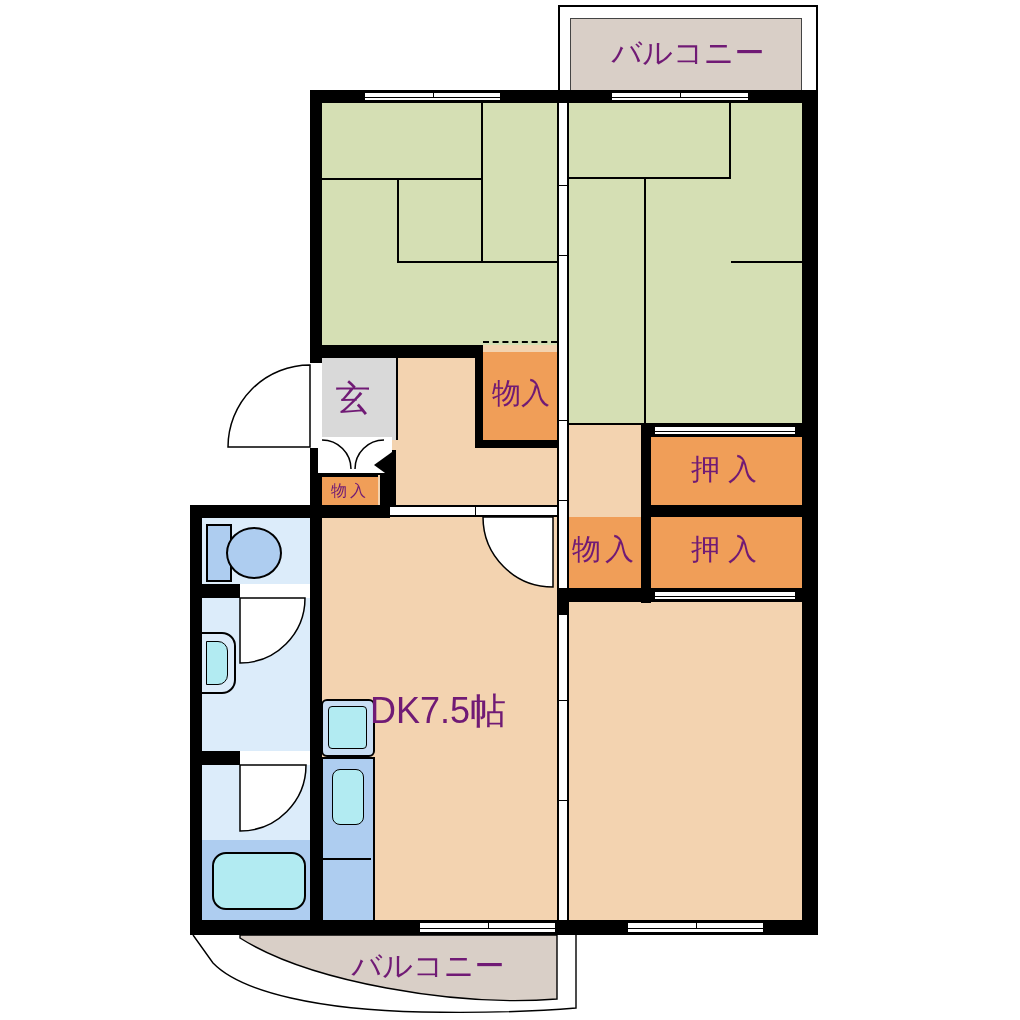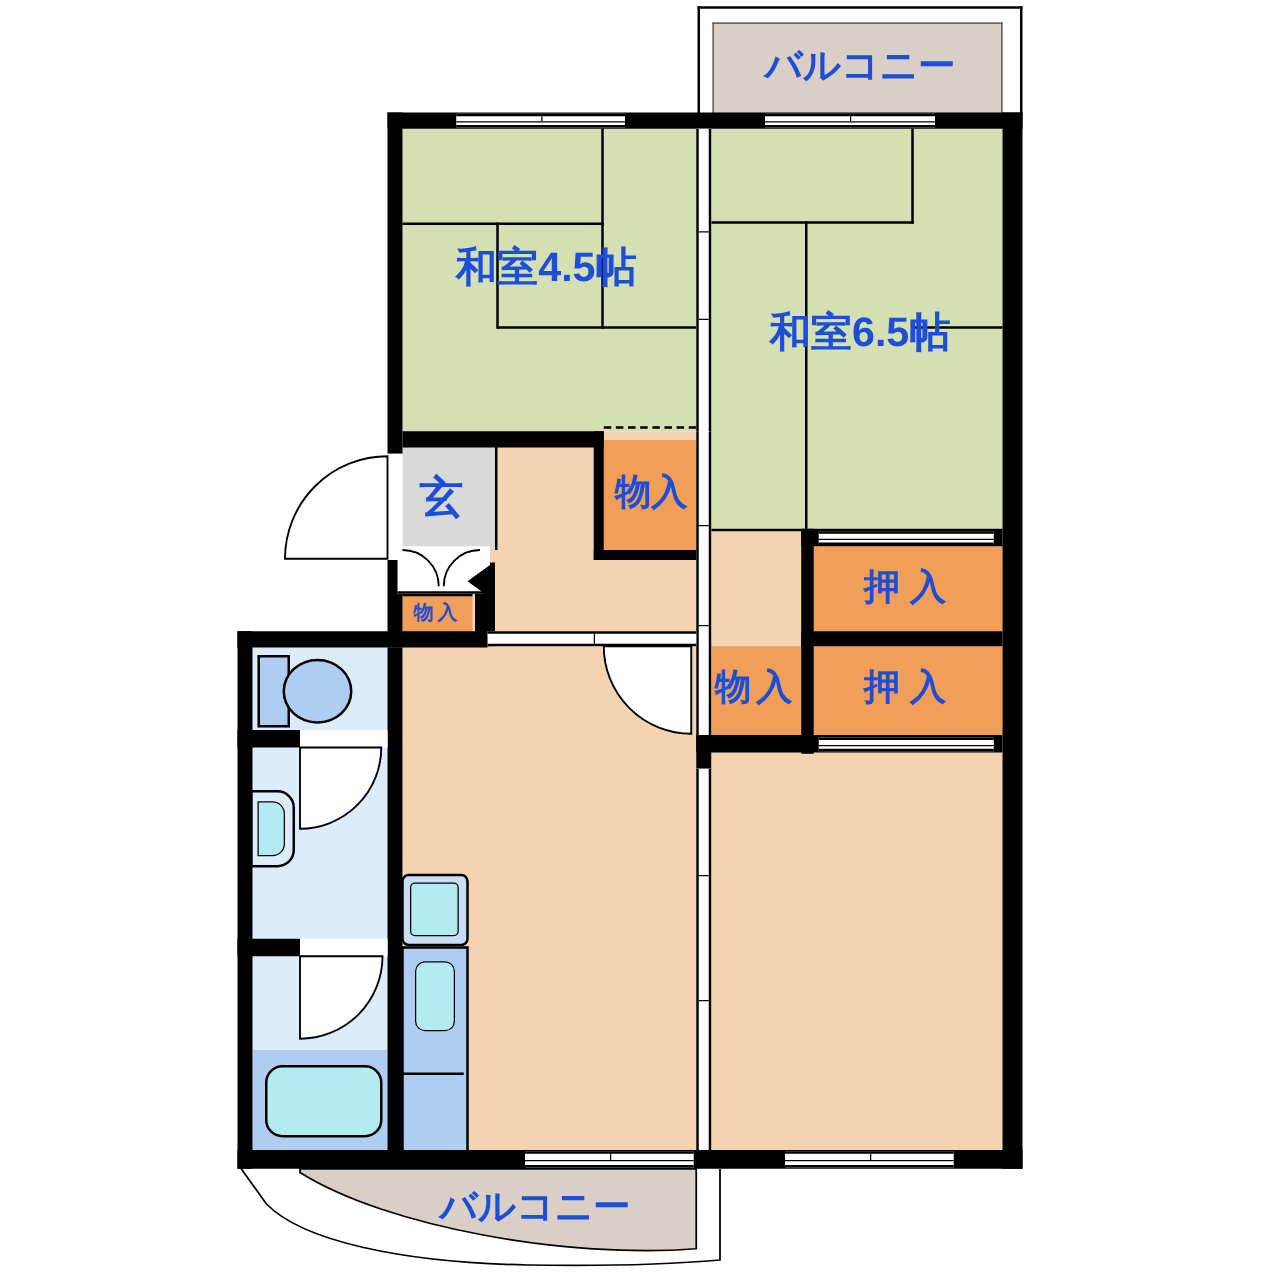--- a/index.html
+++ b/index.html
@@ -1,21 +1,21 @@
 <!DOCTYPE html>
 <html><head>
 <meta charset="utf-8">
 <style>
   html,body{margin:0;padding:0;background:#fff;}
   #plan{position:relative;width:1020px;height:1020px;background:#fff;overflow:hidden;
         font-family:"Liberation Sans","DejaVu Sans",sans-serif;}
   .abs{position:absolute;}
   .wall{position:absolute;background:#000;}
   .fill{position:absolute;}
-  .lbl{position:absolute;transform:translate(-50%,-50%);color:#1d4ed8;font-weight:700;white-space:nowrap;}
+  .lbl{position:absolute;transform:translate(-50%,-50%);color:#701a75;font-weight:400;white-space:nowrap;}
   .tat{position:absolute;background:#000;}
   .win{position:absolute;background:#fff;border-top:2px solid #000;border-bottom:2px solid #000;}
   .win .mid{position:absolute;left:0;right:0;top:50%;height:1px;background:#000;}
   .win .tick{position:absolute;left:50%;top:0;height:60%;width:1px;background:#000;}
   .chv{position:absolute;background:#fff;border-left:2px solid #000;border-right:2px solid #000;}
   .chv .tickh{position:absolute;left:0;right:0;height:1px;background:#000;}
   .chh{position:absolute;background:#fff;border-top:2px solid #000;border-bottom:2px solid #000;}
   .chh .tickv{position:absolute;top:0;bottom:0;width:1px;background:#000;}
   .chh .midh,.win .midh{position:absolute;left:0;right:0;top:50%;height:1px;background:#000;}
   .gap{position:absolute;background:#fff;}
@@ -154,23 +154,22 @@
 
     <path d="M553,517 L483,517 A70,70 0 0 0 553,587 Z" fill="#fff" stroke="#000" stroke-width="1.5"></path>
 
     <path d="M322,440 A29,29 0 0 1 351,469" fill="#fff" stroke="#000" stroke-width="1.5"></path>
     <path d="M384,440 A29,29 0 0 0 355,469" fill="#fff" stroke="#000" stroke-width="1.5"></path>
 
     <polygon points="392,452 374,465 392,478" fill="#000"></polygon>
   </svg>
 
   <div class="lbl" style="left:688px;top:53px;font-size:30px;">バルコニー</div>
-  <div class="lbl" style="left:437px;top:214px;font-size:33px;">和室4.5帖</div>
-  <div class="lbl" style="left:688px;top:266px;font-size:33px;">和室6.5帖</div>
   <div class="lbl" style="left:353px;top:398px;font-size:35px;">玄</div>
   <div class="lbl" style="left:521px;top:394px;font-size:29px;">物入</div>
   <div class="lbl" style="left:350px;top:491px;font-size:16px;letter-spacing:3px;">物入</div>
   <div class="lbl" style="left:728px;top:470px;font-size:29px;letter-spacing:8px;">押入</div>
   <div class="lbl" style="left:605px;top:550px;font-size:29px;letter-spacing:4px;">物入</div>
   <div class="lbl" style="left:728px;top:550px;font-size:29px;letter-spacing:8px;">押入</div>
+  <div class="lbl" style="left:438px;top:711px;font-size:36px;">DK7.5帖</div>
   <div class="lbl" style="left:428px;top:966px;font-size:30px;">バルコニー</div>
 
 </div>
 
 </body></html>

